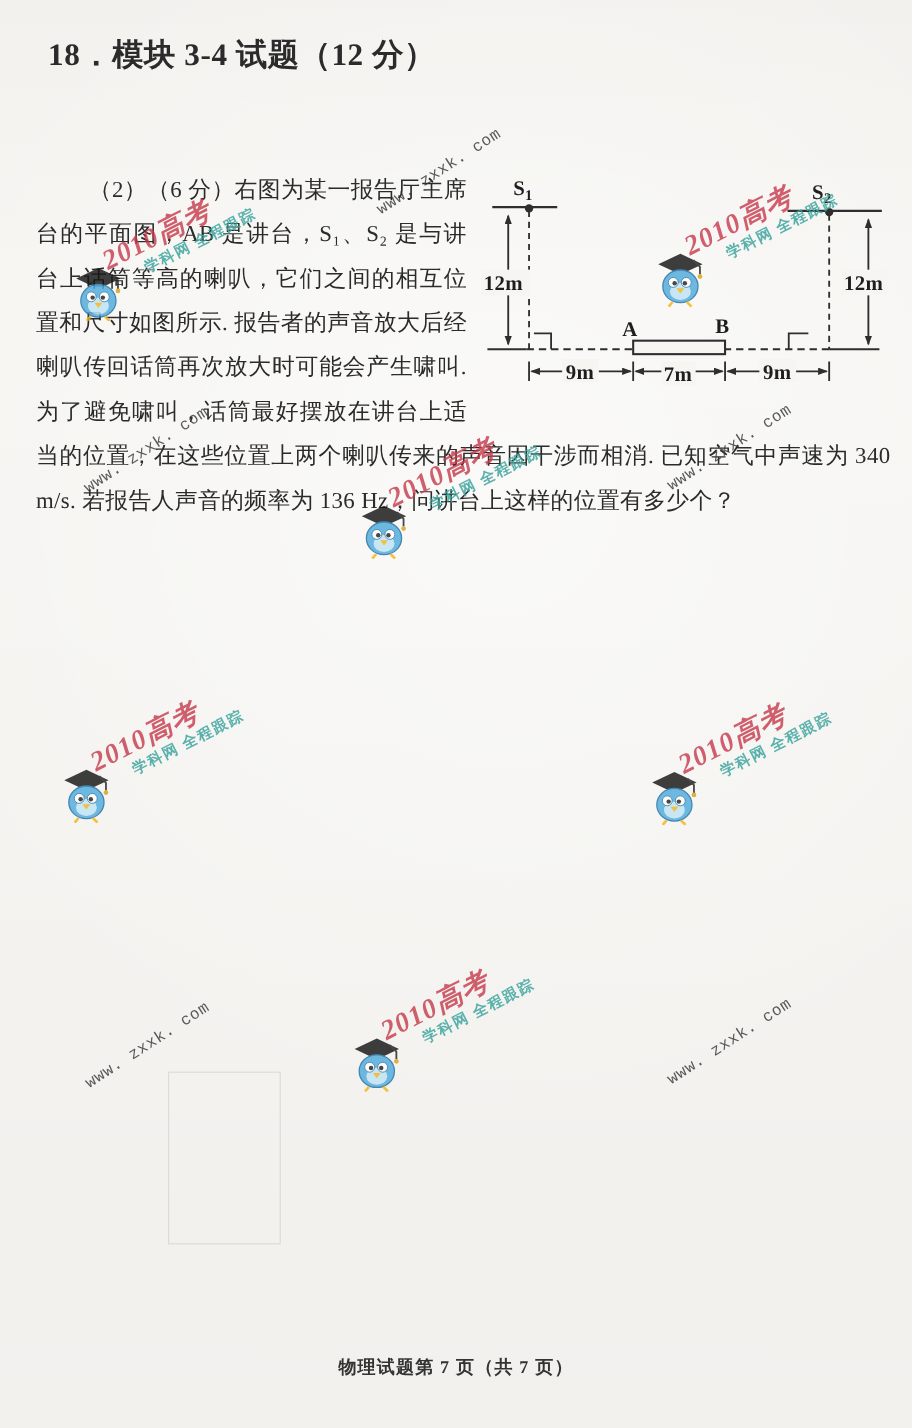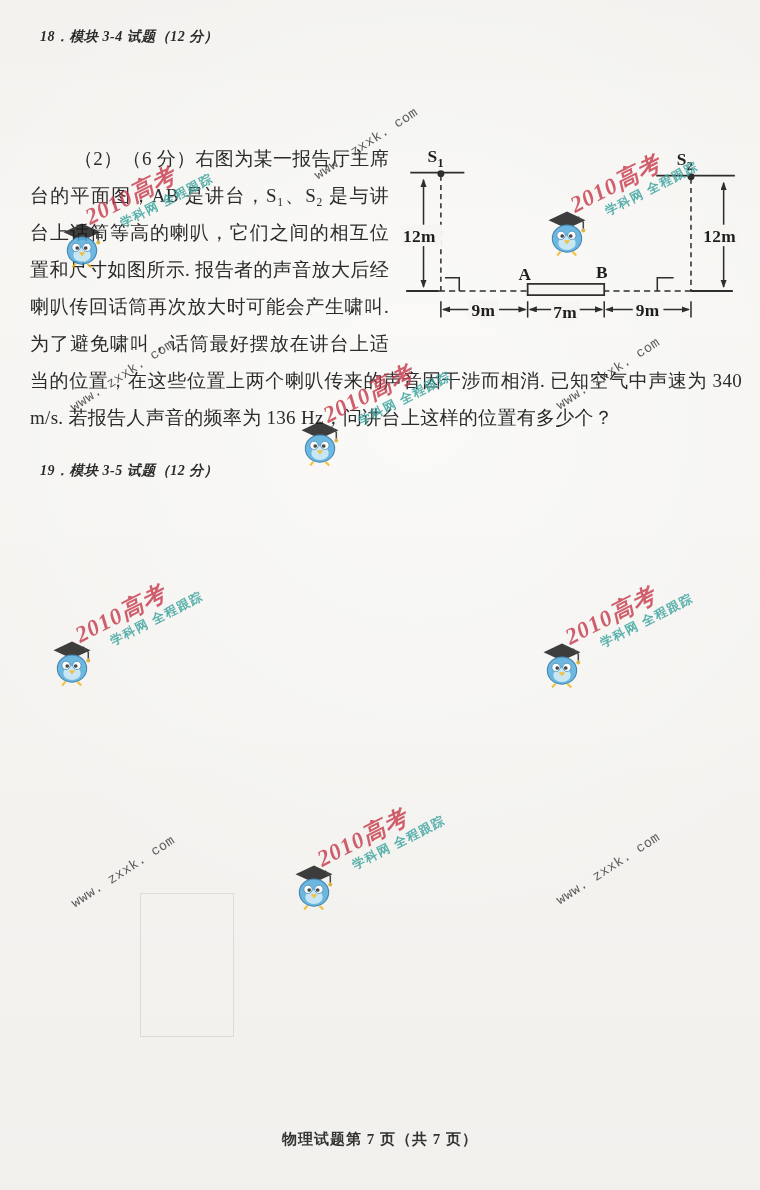--- a/index.html
+++ b/index.html
@@ -4,21 +4,21 @@
 <style>
   html,body{margin:0;padding:0;}
   body{width:760px;height:1190px;overflow:hidden;
        font-family:"Liberation Serif","DejaVu Serif",serif;}
   .page{position:relative;width:760px;height:1190px;
         background:#f6f5f2;
         background-image:radial-gradient(circle at 55% 35%, rgba(255,255,255,.5), rgba(0,0,0,0) 60%),
                          linear-gradient(180deg, rgba(0,0,0,.015), rgba(0,0,0,0) 20%, rgba(0,0,0,.02));
         color:#2b2b2b;}
   .blk{position:absolute;}
-  h3.qhead{margin:0;font-size:14px;font-weight:bold;letter-spacing:.5px;font-style:italic;}
+  h3.qhead{margin:0;font-size:26px;font-weight:bold;letter-spacing:.5px;}
   p.qtext{margin:0;font-size:19px;line-height:37px;text-align:justify;
           text-indent:44px;letter-spacing:.3px;}
   .fig-float{float:right;width:345px;height:196px;margin:2px 0 4px 8px;
              shape-outside:inset(0);}
   .fig-float svg{display:block;}
   
   .wm-zxxk{position:absolute;font-family:"Liberation Mono","DejaVu Sans Mono",monospace;
            font-size:13.5px;color:rgba(55,55,55,.82);letter-spacing:.5px;white-space:nowrap;
            transform:rotate(-33deg);transform-origin:0 100%;pointer-events:none;}
   .wm-gaokao{position:absolute;width:170px;height:110px;pointer-events:none;}
@@ -95,23 +95,20 @@
           <rect x="148" y="156" width="28" height="19" fill="#f6f5f2"></rect>
           <text class="dlabel-lg" x="150" y="172">7m</text>
           <line x1="202" y1="164" x2="283" y2="164" stroke="#2e2e2e" stroke-width="1.5" marker-start="url(#ah)" marker-end="url(#ah)"></line>
           <rect x="228" y="154" width="30" height="19" fill="#f6f5f2"></rect>
           <text class="dlabel-lg" x="231" y="170">9m</text>
         </svg>
         </span><span>（2）（6 分）右图为某一报告厅主席台的平面图，AB 是讲台，S₁、S₂ 是与讲台上话筒等高的喇叭，它们之间的相互位置和尺寸如图所示. 报告者的声音放大后经喇叭传回话筒再次放大时可能会产生啸叫. 为了避免啸叫，话筒最好摆放在讲台上适当的位置，在这些位置上两个喇叭传来的声音因干涉而相消. 已知空气中声速为 340 m/s. 若报告人声音的频率为 136 Hz，问讲台上这样的位置有多少个？</span>
     </p>
   </div>
 
-  <div class="blk" style="left:40px;top:462px;width:700px;">
-    <h3 class="qhead">19．模块 3-5 试题（12 分）</h3>
-  </div>
 
 
 
   <div class="scan-box"></div>
 
   <div class="wm-zxxk" style="left:320px;top:168px;">www. zxxk. com</div>
   <div class="wm-zxxk" style="left:76px;top:400px;">www. zxxk. com</div>
   <div class="wm-zxxk" style="left:562px;top:398px;">www. zxxk. com</div>
   <div class="wm-zxxk" style="left:77px;top:896px;">www. zxxk. com</div>
   <div class="wm-zxxk" style="left:562px;top:893px;">www. zxxk. com</div>

